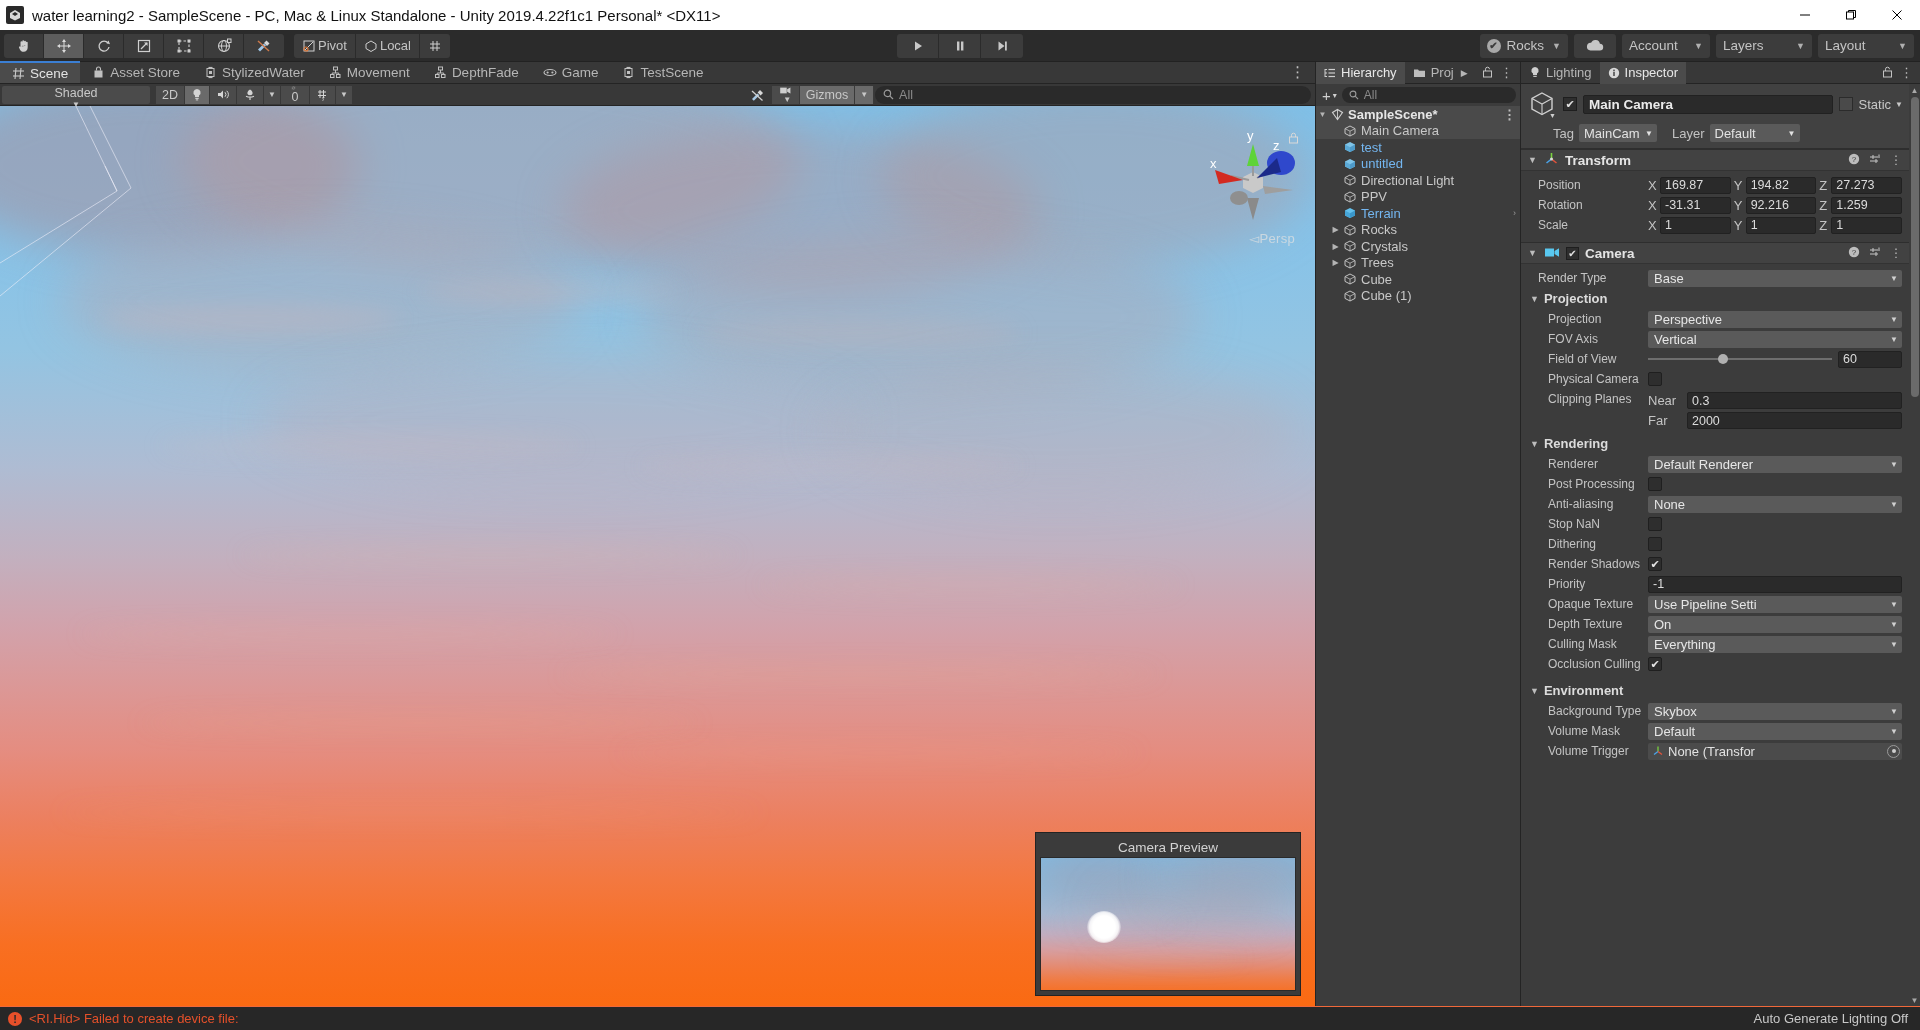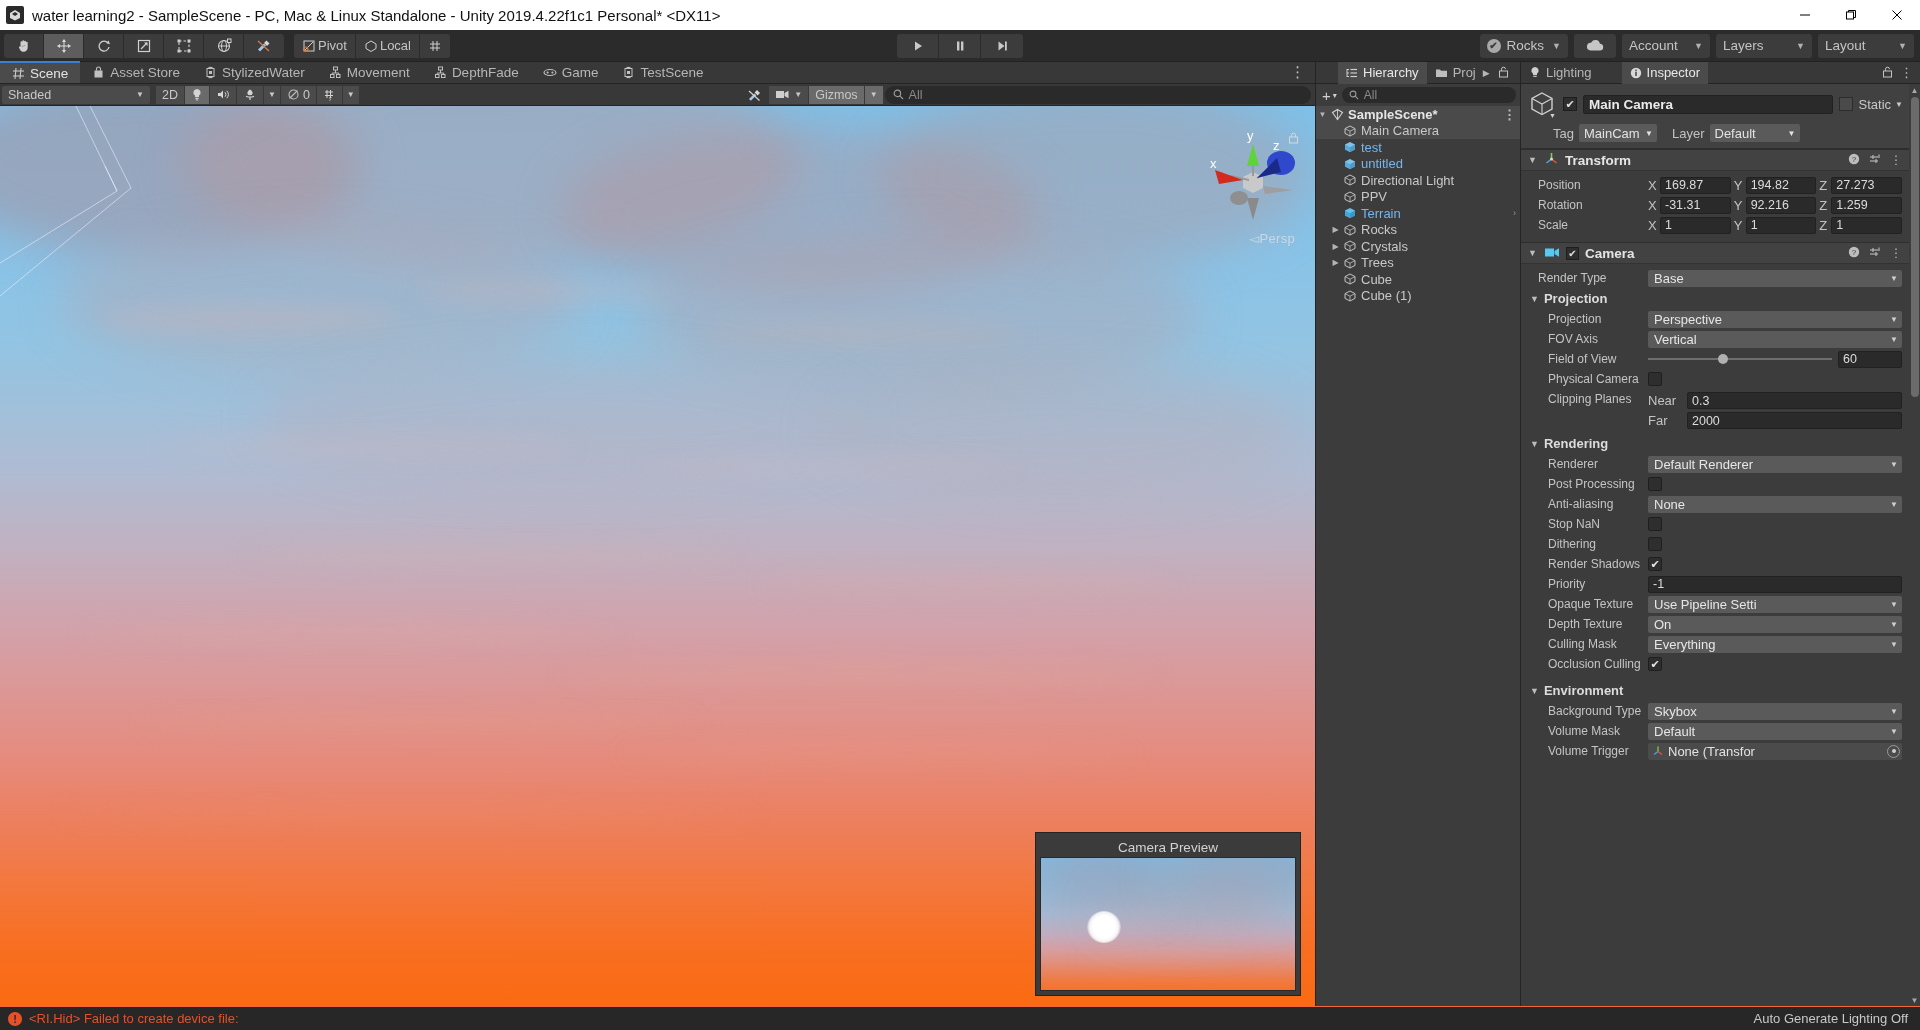--- a/index.html
+++ b/index.html
@@ -93,21 +93,21 @@
   .tab-more {
     margin-left: auto; padding: 0 10px; color: #c0c0c0; font-size: 15px;
     display:flex; align-items:center; height:22px;
   }
   .scene-subbar {
     height: 22px; background: #383838; display: flex; align-items: center;
     gap: 1px; padding: 0 2px; border-bottom: 1px solid #242424;
   }
   .sb {
     height: 18px; background: #4b4b4b; display: flex; align-items: center;
-    justify-content: center; padding: 0 6px; font-size: 12.5px; color: #c8c8c8;
+    justify-content: center; padding: 0 6px; font-size: 12.5px; color: #c8c8c8; flex-direction: column;
   }
   .sb.flat { background: transparent; }
   .sb.pressed { background: #6a6a6a; }
   .shaded-drop {
     width: 148px; justify-content: space-between; border-radius: 2px;
   }
   .sb-sep { width: 4px; }
   .search-field {
     height: 18px; background: #2a2a2a; border-radius: 9px; flex: 1 1 auto;
     display: flex; align-items: center; gap: 5px; padding: 0 8px;
@@ -178,21 +178,21 @@
   
   .hier-panel { width: 205px; display: flex; flex-direction: column; background: #383838; border-left: 1px solid #242424;}
   .panel-tabstrip {
     height: 22px; background: #383838; display: flex; align-items: center;
     border-bottom: 1px solid #242424;
   }
   .ptab {
     height: 22px; display: flex; align-items: center; gap: 5px; padding: 0 8px;
     font-size: 13px; color: #b6b6b6; white-space: nowrap;
   }
-  .ptab.active { background: #4b4b4b; color: #e8e8e8; margin-left: 22px; }
+  .ptab.active { background: #4b4b4b; color: #e8e8e8; }
   .ptab-icons { margin-left: auto; display: flex; align-items: center; gap: 7px; padding-right: 7px; color: #bdbdbd;}
   .hier-toolbar {
     height: 22px; background: #3c3c3c; display: flex; align-items: center;
     gap: 3px; padding: 0 4px;
   }
   .plus-btn { display: flex; align-items: center; gap: 2px; color: #d0d0d0; font-size: 15px; padding: 0 2px;}
   .hier-search {
     flex: 1 1 auto; height: 16px; background: #2a2a2a; border-radius: 8px;
     display: flex; align-items: center; gap: 5px; padding: 0 7px;
     font-size: 12px; color: #8a8a8a;

